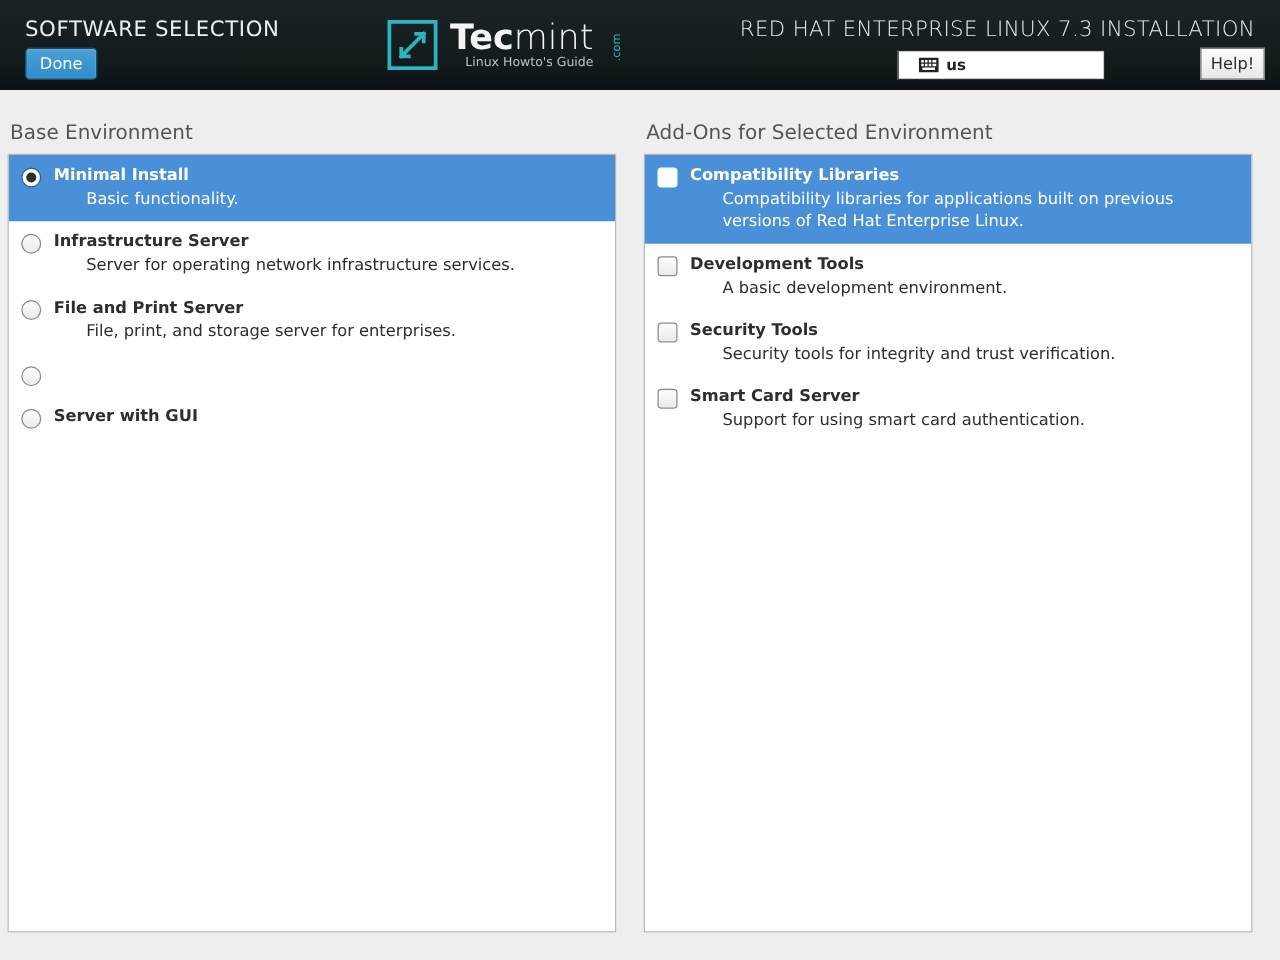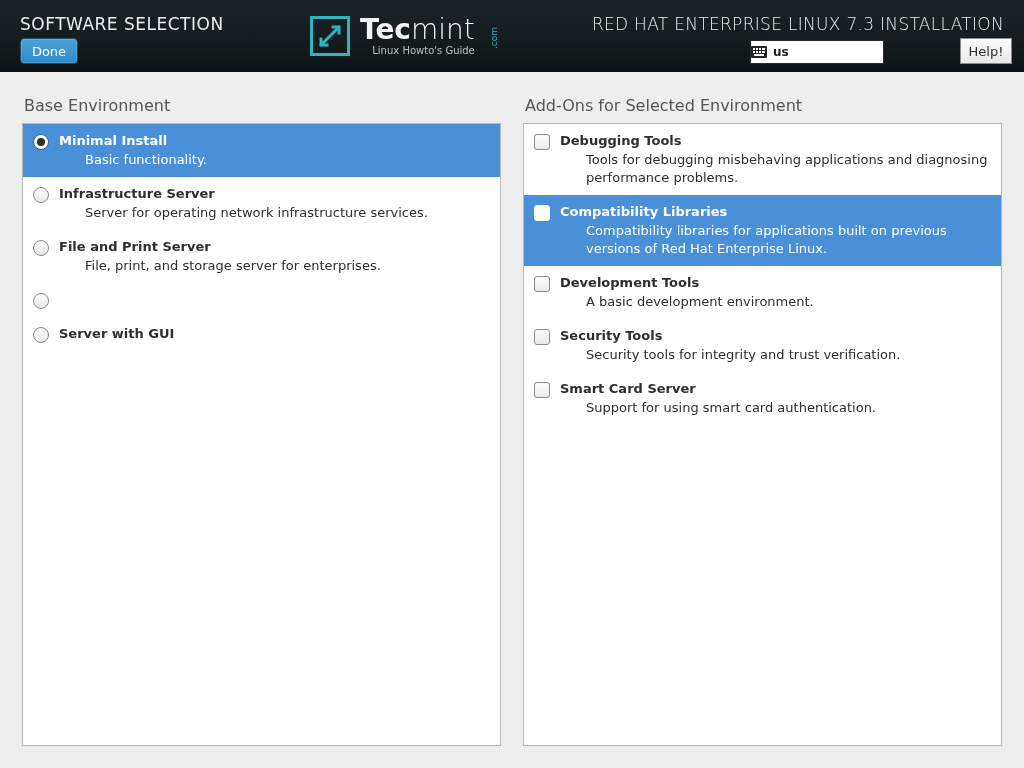--- a/index.html
+++ b/index.html
@@ -22,28 +22,28 @@
   .logo-text{margin-left:10px;}
   .logo-text .t1{font-size:28px;font-weight:800;color:#f2f4f5;line-height:26px;}
   .logo-text .t1 .thin{font-weight:300;}
   .logo-text .sub{font-size:10px;color:#b9c3c6;margin-top:2px;text-align:right;}
   .logo-com{font-size:9px;color:#2db4bf;transform:rotate(-90deg);
     transform-origin:left top;position:relative;left:14px;top:18px;}
   .tb-right-title{position:absolute;right:20px;top:14px;font-size:17px;
     font-weight:300;letter-spacing:.3px;}
   .kbd-box{position:absolute;right:140px;top:40px;width:132px;height:22px;
     background:#fff;border:1px solid #2a2a2a;display:flex;align-items:center;
-    padding:0 0;gap:6px;}
+    padding:0 16px;gap:6px;}
   .kbd-icon{width:16px;height:12px;}
   .kbd-label{font-size:12px;color:#222;font-weight:600;}
   .help-btn{position:absolute;right:12px;top:38px;width:50px;height:24px;
     border:1px solid #8a8a8a;border-radius:0;background:linear-gradient(#fdfdfd,#e7e7e7);
     color:#2e2e2e;font-size:13px;display:flex;align-items:center;justify-content:center;}
   
-  .main{display:flex;gap:22px;padding:16px 22px 22px 22px;height:calc(768px - 72px);box-sizing:border-box;}
+  .main{display:flex;gap:22px;padding:16px 22px 22px 6px;height:calc(768px - 72px);box-sizing:border-box;}
   .col{flex:1;display:flex;flex-direction:column;}
   .col h2{font-size:16px;font-weight:400;color:#555;margin:8px 0 8px 2px;}
   .listbox{flex:1;background:#fff;border:1px solid #b7b7b7;overflow:hidden;}
   .row{display:flex;align-items:flex-start;padding:8px 10px 8px 10px;gap:10px;
     border-bottom:0 solid transparent;}
   .row.sel{background:#4a90d9;color:#fff;}
   .ctrl{flex:0 0 16px;height:16px;margin-top:2px;position:relative;}
   
   .radio-outer{width:14px;height:14px;border:1px solid #8a8a8a;border-radius:50%;
     background:linear-gradient(#fdfdfd,#eaeaea);}
@@ -148,29 +148,20 @@
           <div class="txt">
             <div class="name">Server with GUI</div>
           </div>
         </div>
       </div>
   </div>
 
   <div class="col">
     <h2>Add-Ons for Selected Environment</h2>
     <div class="listbox" id="right-list">
-        <div class="row">
-          <div class="ctrl">
-            <div class="chk"></div>
-          </div>
-          <div class="txt">
-            <div class="name">Debugging Tools</div>
-            <div class="desc">Tools for debugging misbehaving applications and diagnosing performance problems.</div>
-          </div>
-        </div>
         <div class="row sel">
           <div class="ctrl">
             <div class="chk"></div>
           </div>
           <div class="txt">
             <div class="name">Compatibility Libraries</div>
             <div class="desc">Compatibility libraries for applications built on previous versions of Red Hat Enterprise Linux.</div>
           </div>
         </div>
         <div class="row">

